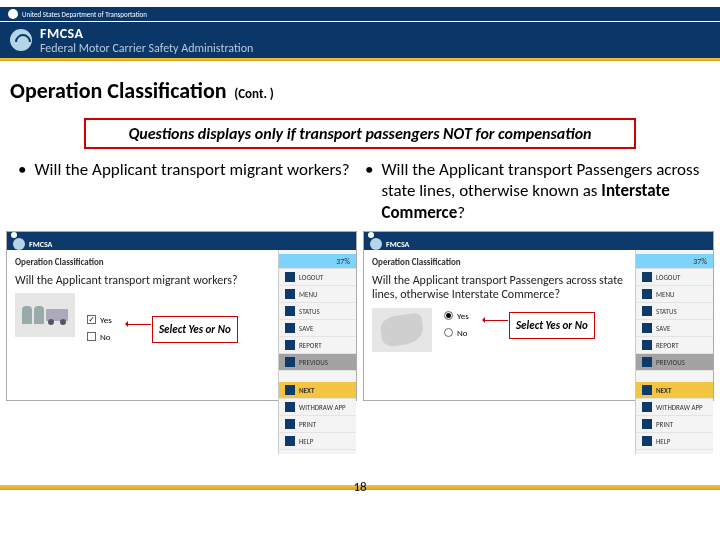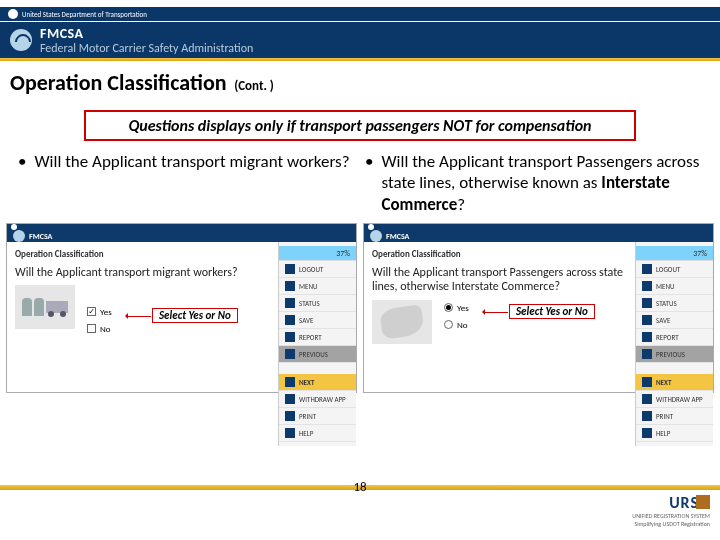--- a/index.html
+++ b/index.html
@@ -10,21 +10,21 @@
   .topbar .toptext { color: #fff; font-size: 7px; }
 
   .brandbar { background: #0a3668; height: 36px; display: flex; align-items: center; padding-left: 10px; gap: 8px; }
   .brandbar .logo { width: 22px; height: 22px; border-radius: 50%; background: #b6d4e8; position: relative; }
   .brandbar .logo::after { content: ""; position: absolute; left: 5px; top: 5px; width: 12px; height: 12px; border-radius: 50%; border: 2px solid #0a3668; border-bottom-color: transparent; border-right-color: transparent; transform: rotate(45deg); }
   .brandbar .brandtext .bname { color: #fff; font-size: 14px; font-weight: 600; letter-spacing: 0.5px; }
   .brandbar .brandtext .bsub { color: #b8c9db; font-size: 12px; margin-top: -1px; }
 
   .goldline { height: 3px; background: linear-gradient(#f4c542,#d9a316); }
 
-  .heading { padding: 8px 10px 4px; }
+  .heading { padding: 16px 10px 4px; }
   .heading .h1 { font-size: 22px; font-weight: 700; color: #000; display: inline; }
   .heading .h1sub { font-size: 13px; font-weight: 700; color: #000; display: inline; margin-left: 4px; }
 
   .redbox { margin: 10px 84px 6px; border: 2px solid #c00; padding: 4px 8px; text-align: center; font-size: 16px; font-weight: 700; font-style: italic; }
 
   .bullets { display: flex; gap: 10px; padding: 4px 18px 8px; }
   .bullets .col { flex: 1; display: flex; gap: 8px; font-size: 17px; line-height: 1.25; }
   .bullets .dot { flex-shrink: 0; }
   .bullets b { font-weight: 700; }
 
@@ -45,21 +45,21 @@
   .shot .sicons .truck { width: 22px; height: 12px; background: #aab; position: relative; }
   .shot .sicons .truck::after, .shot .sicons .truck::before { content:""; position:absolute; bottom:-4px; width:6px; height:6px; border-radius:50%; background:#556; }
   .shot .sicons .truck::before { left:2px; } .shot .sicons .truck::after { right:2px; }
   .shot .sicons.map { padding: 4px; }
   .shot .sicons .state { width: 42px; height: 30px; background: #cfcfcf; border-radius: 40% 20% 50% 30%; transform: rotate(-8deg); }
 
   .shot .sopts { position: absolute; left: 80px; top: 64px; font-size: 9px; display: flex; flex-direction: column; gap: 6px; }
   .shot .sopts label { display: flex; align-items: center; gap: 4px; }
   .shot .sopts .cb { width: 9px; height: 9px; border: 1px solid #666; display: inline-flex; align-items: center; justify-content: center; font-size: 8px; line-height:1; color: #000; }
 
-  .shot .callout { position: absolute; top: 66px; left: 145px; border: 1.5px solid #c00; background: #fff; padding: 0 6px; font-size: 11px; font-weight: 700; font-style: italic; white-space: nowrap; }
+  .shot .callout { position: absolute; top: 66px; left: 145px; border: 1.5px solid #c00; background: #fff; padding: 6px 6px; font-size: 11px; font-weight: 700; font-style: italic; white-space: nowrap; }
   .shot .arrow { position: absolute; top: 74px; left: 120px; width: 24px; height: 0; border-top: 1.5px solid #c00; }
   .shot .arrow::before { content:""; position:absolute; left:-5px; top:-3.5px; border: 3.5px solid transparent; border-right-color:#c00; }
 
   .shot .sside { width: 78px; border-left: 1px solid #ccc; background: #f4f4f4; display: flex; flex-direction: column; padding: 4px 0; }
   .shot .sside .pct { text-align: right; padding: 2px 6px; font-size: 8px; color: #333; background:#7dd3fc; border-bottom:1px solid #ddd;}
   .shot .sside .sitem { display: flex; align-items: flex-end; gap: 4px; padding: 3px 6px; font-size: 7px; color: #333; border-bottom: 1px solid #e3e3e3; }
   .shot .sside .sitem .sic { width: 10px; height: 10px; background: #0d3a6a; flex-shrink:0; }
   .shot .sside .sitem.next { background: #f4c542; font-weight: 700; margin-top: 11px; }
   .shot .sside .sitem.prev { background: #a3a3a3; }
   .shot.rshot .sopts { left: 80px; top: 60px; }
@@ -265,20 +265,13 @@
           </div>
       </div>
     </div>
   </div>
 
 </div>
 
 <div class="footer">
   <div class="pagenum">18</div>
   <div class="fgold"></div>
-  <div class="fcontent">
-    <div class="urs">
-      <div class="ulogo"><span>URS</span><span class="box"></span></div>
-      <div class="usub">UNIFIED REGISTRATION SYSTEM</div>
-      <div class="usub">Simplifying USDOT Registration</div>
-    </div>
-  </div>
 </div>
 
 </body></html>

